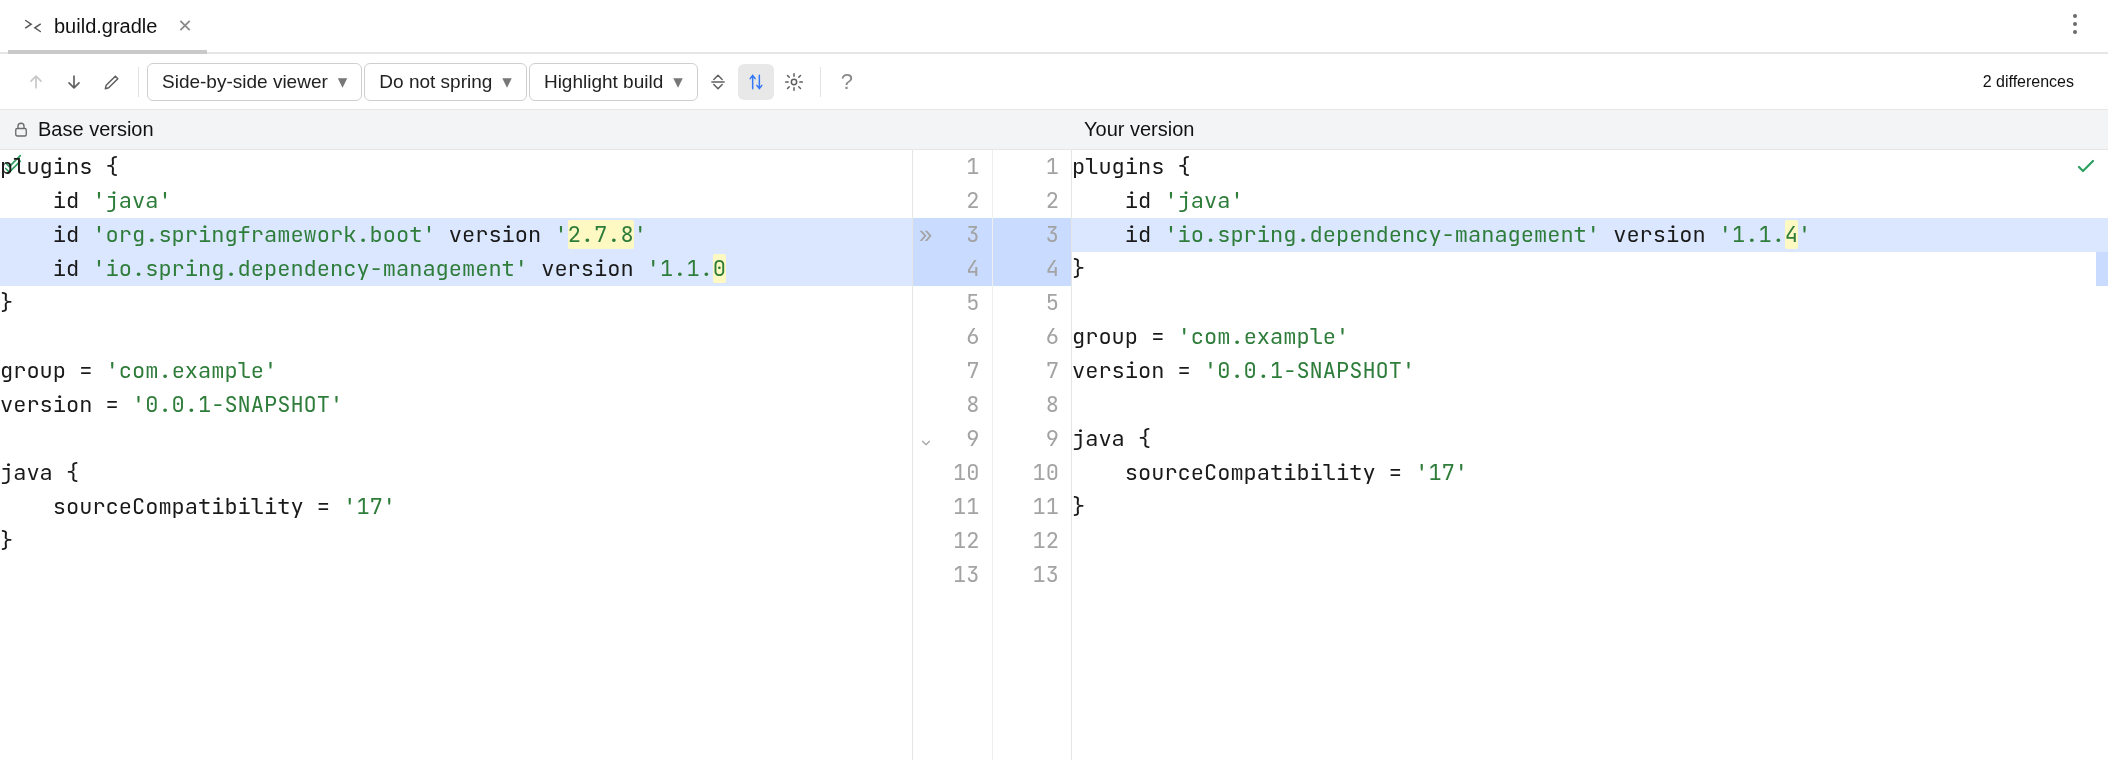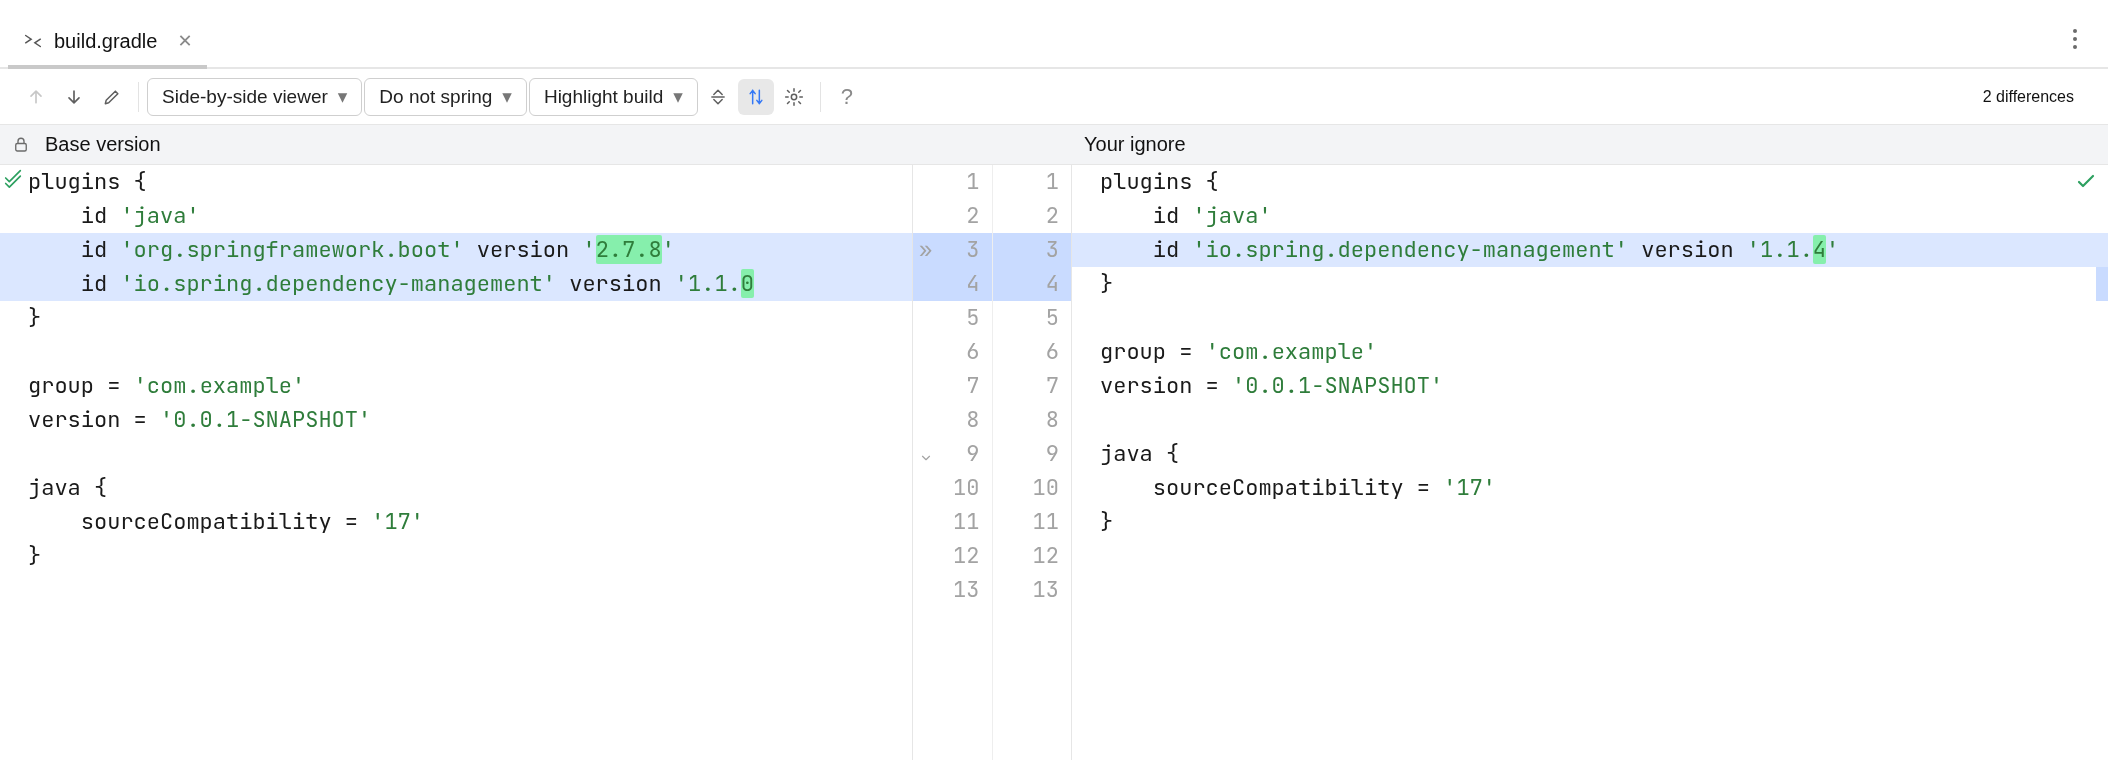--- a/index.html
+++ b/index.html
@@ -1,61 +1,61 @@
 <!DOCTYPE html>
 <html><head>
 <meta charset="utf-8">
 <style>
   * { box-sizing: border-box; margin: 0; padding: 0; }
   html, body { width: 2108px; height: 760px; font-family: -apple-system, BlinkMacSystemFont, "Segoe UI", Arial, sans-serif; font-size: 18px; color: #111; background: #fff; }
   .root { display: flex; flex-direction: column; height: 100%; }
 
   
-  .tabbar { height: 54px; display: flex; align-items: center; border-bottom: 2px solid #e6e6e6; padding: 0 8px; position: relative; margin-top: 15px; }
+  .tabbar { height: 54px; display: flex; align-items: center; border-bottom: 2px solid #e6e6e6; padding: 0 8px; position: relative; }
   .tab { display: flex; align-items: center; gap: 10px; padding: 0 14px; height: 100%; position: relative; }
   .tab::after { content: ""; position: absolute; bottom: -2px; left: 0; right: 0; height: 4px; background: #c9c9c9; }
   .tab svg { flex: 0 0 auto; }
   .tab-label { font-size: 20px; }
   .tab-close { margin-left: 10px; color: #8a8a8a; font-size: 18px; }
   .spacer { flex: 1; }
   .kebab { padding: 0 22px; color: #6b6b6b; cursor: pointer; }
 
   
   .toolbar { height: 56px; display: flex; align-items: center; gap: 2px; padding: 0 18px; border-bottom: 1px solid #e6e6e6; }
   .icon-btn { width: 36px; height: 36px; display: flex; align-items: center; justify-content: center; color: #5f5f5f; border-radius: 6px; cursor: pointer; }
   .icon-btn.disabled { color: #c7c7c7; cursor: default; }
   .icon-btn.active { background: #e8e8e8; color:#3a3a3a; }
   .vsep { width: 1px; height: 30px; background: #e3e3e3; margin: 0 6px; }
   .dropdown { display: inline-flex; align-items: center; gap: 10px; border: 1.5px solid #cfcfcf; border-radius: 6px; height: 38px; padding: 0 14px; font-size: 19px; color: #222; cursor: pointer; background: #fff; }
   .dropdown .caret { color: #777; }
   .diff-count { margin-left: auto; padding-right: 16px; font-size: 16px; color:#111; }
 
   
   .ver-row { height: 40px; display: flex; align-items: stretch; background: #f3f4f6; border-bottom: 1px solid #e6e6e6; }
-  .ver-left, .ver-right { display:flex; align-items:center; padding:0 12px; gap:15px; font-size: 20px; }
+  .ver-left, .ver-right { display:flex; align-items:center; padding:0 12px; gap:8px; font-size: 20px; }
   .ver-left { width: 1072px; }
   .ver-right { flex:1; }
   .lock-icon { color:#6b6b6b; }
 
   
   .diff { flex: 1; display: flex; font-family: "JetBrains Mono", Menlo, Consolas, monospace; font-size: 22px; overflow: hidden; position: relative; }
   .code-pane { display:flex; flex-direction:column; }
   .code-pane.left { width: 912px; }
   .gutter-mid { width: 160px; display:flex; border-left:1px solid #e6e6e6; border-right:1px solid #e6e6e6; }
   .gutter-col { flex:1; display:flex; flex-direction:column; }
   .code-pane.right { flex:1; position:relative; }
 
-  .line { height: 34px; line-height: 34px; white-space: pre; padding-left: 28px; position:relative; }
+  .line { height: 34px; line-height: 34px; white-space: pre; position:relative; }
   .num { height:34px; line-height:34px; text-align:right; padding-right:12px; color:#a3a3a3; font-size:22px; position:relative; }
   .num .arrows { position:absolute; left:6px; top:0; color:#a3a3a3; }
   .num .fold { position:absolute; left:6px; top:4px; color:#a3a3a3; }
 
   .hl-mod { background:#dbe7ff; }
   .hl-mod-num { background:#c9dbff; }
-  .hl-word { background:#86efac; border-radius:2px; }
+  .hl-word { background:#fef9c3; border-radius:2px; }
 
   .left-stripe { position:absolute; left:0; top:0; bottom:0; width:12px; }
   .stripe-seg { position:absolute; left:0; width:12px; background:#c9dbff; }
   .id { color:#1a1a1a; }
   .str { color:#2f7d3b; }
   .plain { color:#1a1a1a; }
 
   
   .left-status { position:absolute; left:2px; top:2px; color:#2da060; }
   .right-status { position:absolute; right:10px; top:4px; color:#2da060; }
@@ -143,21 +143,21 @@
 
   <div class="ver-row">
     <div class="ver-left">
       <svg class="lock-icon" width="18" height="18" viewBox="0 0 24 24">
           <rect x="5" y="10" width="14" height="10" rx="2" stroke="currentColor" stroke-width="1.8" fill="none"></rect>
           <path d="M8 10V7a4 4 0 018 0v3" stroke="currentColor" stroke-width="1.8" fill="none"></path>
         </svg>
       <span>Base version</span>
     </div>
     <div class="ver-right">
-      <span>Your ignore</span>
+      <span>Your version</span>
     </div>
   </div>
 
   <div class="diff">
 
     <div class="left-stripe">
       <div class="stripe-seg" style="top:68px;height:68px;"></div>
     </div>
 
     <div class="code-pane left" id="pane-left" style="position:relative;">

